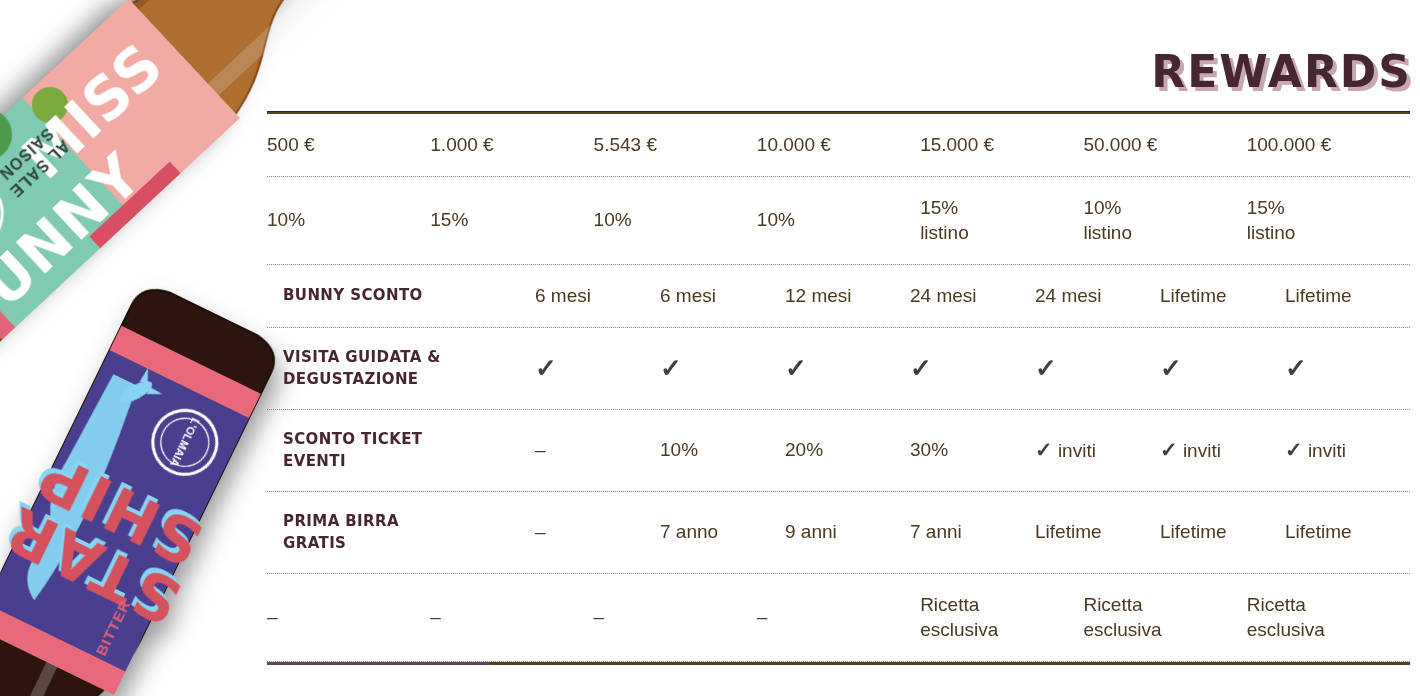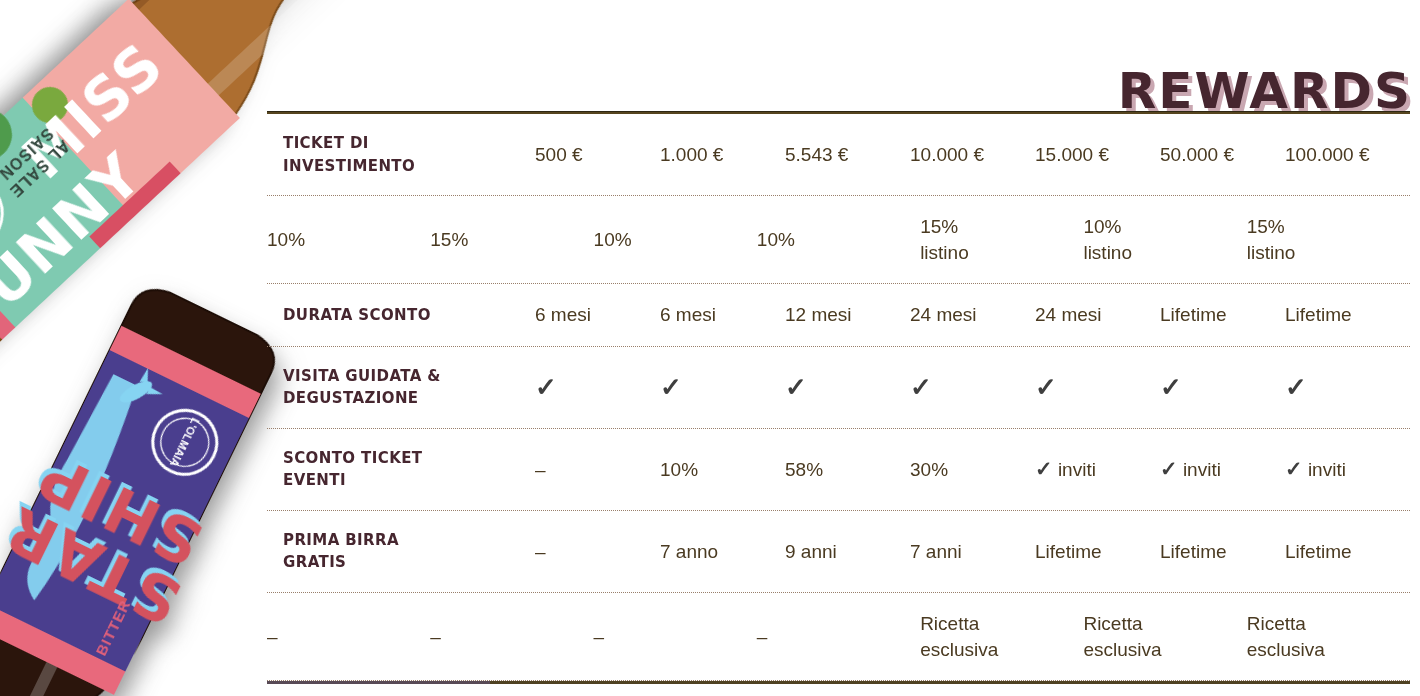--- a/index.html
+++ b/index.html
@@ -1,21 +1,21 @@
 <!DOCTYPE html>
 <html><head>
 <meta charset="utf-8">
 <style>
   html,body{margin:0;padding:0;background:#fff;}
   .stage{position:relative;width:1420px;height:696px;overflow:hidden;background:#ffffff;
          font-family:"Liberation Sans",sans-serif;}
 
   
-  .page-title{position:absolute;top:66px;right:8px;
-    font-family:"DejaVu Sans",sans-serif;font-weight:900;font-size:50px;letter-spacing:2px;
+  .page-title{position:absolute;top:50px;right:8px;
+    font-family:"DejaVu Sans",sans-serif;font-weight:900;font-size:44px;letter-spacing:2px;
     color:#46262f;text-shadow:4px 4px 0 #c9a7b1;line-height:1;}
 
   
   .rewards-table{position:absolute;left:267px;top:112px;width:1143px;
     border-top:2px solid #56451f;box-shadow:0 -1px 0 #2e2713;}
   .trow{display:flex;align-items:center;padding:18px 0;box-sizing:border-box;
     border-bottom:1px dotted #997f6b;}
   .trow:last-child{border-bottom:none;}
   .tlabel{width:268px;box-sizing:border-box;padding-left:16px;
     font-family:"DejaVu Sans",sans-serif;font-weight:900;font-size:15px;letter-spacing:.4px;
@@ -98,22 +98,20 @@
         <circle cx="52" cy="428" r="24" fill="none" stroke="#ffffff" stroke-width="1.2"></circle>
         <text transform="rotate(-90 52 428)" x="52" y="432" text-anchor="middle" font-size="11" font-weight="bold" fill="#ffffff">L'OLMAIA</text>
       </g>
     </svg>
   </div>
 
   <div class="page-title">REWARDS</div>
 
   <div class="rewards-table">
       <div class="trow">
-        <div class="tlabel">TICKET DI
-INVESTIMENTO</div>
         <div class="tcell">500 €</div>
         <div class="tcell">1.000 €</div>
         <div class="tcell">5.543 €</div>
         <div class="tcell">10.000 €</div>
         <div class="tcell">15.000 €</div>
         <div class="tcell">50.000 €</div>
         <div class="tcell">100.000 €</div>
       </div>
       <div class="trow">
         <div class="tcell">10%</div>
@@ -121,21 +119,21 @@
         <div class="tcell">10%</div>
         <div class="tcell">10%</div>
         <div class="tcell">15%
 listino</div>
         <div class="tcell">10%
 listino</div>
         <div class="tcell">15%
 listino</div>
       </div>
       <div class="trow">
-        <div class="tlabel">DURATA SCONTO</div>
+        <div class="tlabel">BUNNY SCONTO</div>
         <div class="tcell">6 mesi</div>
         <div class="tcell">6 mesi</div>
         <div class="tcell">12 mesi</div>
         <div class="tcell">24 mesi</div>
         <div class="tcell">24 mesi</div>
         <div class="tcell">Lifetime</div>
         <div class="tcell">Lifetime</div>
       </div>
       <div class="trow">
         <div class="tlabel">VISITA GUIDATA &amp;
@@ -146,21 +144,21 @@
         <div class="tcell check-only"><span class="check">✓</span></div>
         <div class="tcell check-only"><span class="check">✓</span></div>
         <div class="tcell check-only"><span class="check">✓</span></div>
         <div class="tcell check-only"><span class="check">✓</span></div>
       </div>
       <div class="trow">
         <div class="tlabel">SCONTO TICKET
 EVENTI</div>
         <div class="tcell">–</div>
         <div class="tcell">10%</div>
-        <div class="tcell">58%</div>
+        <div class="tcell">20%</div>
         <div class="tcell">30%</div>
         <div class="tcell"><span class="check">✓</span><span> inviti</span></div>
         <div class="tcell"><span class="check">✓</span><span> inviti</span></div>
         <div class="tcell"><span class="check">✓</span><span> inviti</span></div>
       </div>
       <div class="trow">
         <div class="tlabel">PRIMA BIRRA
 GRATIS</div>
         <div class="tcell">–</div>
         <div class="tcell">7 anno</div>

